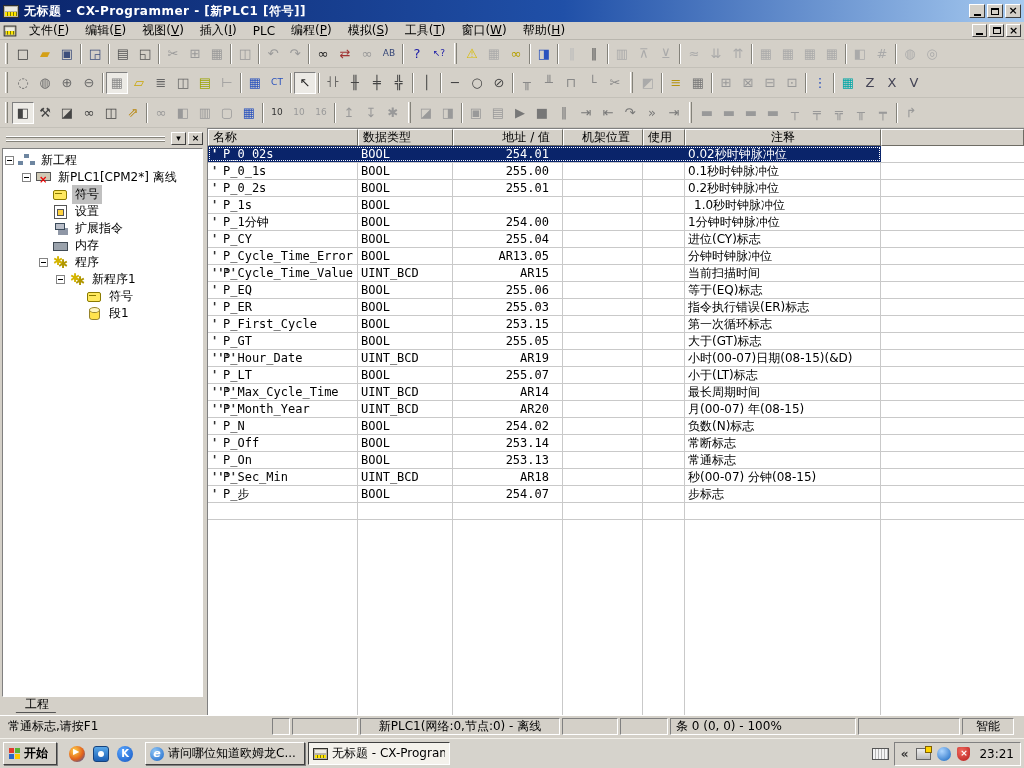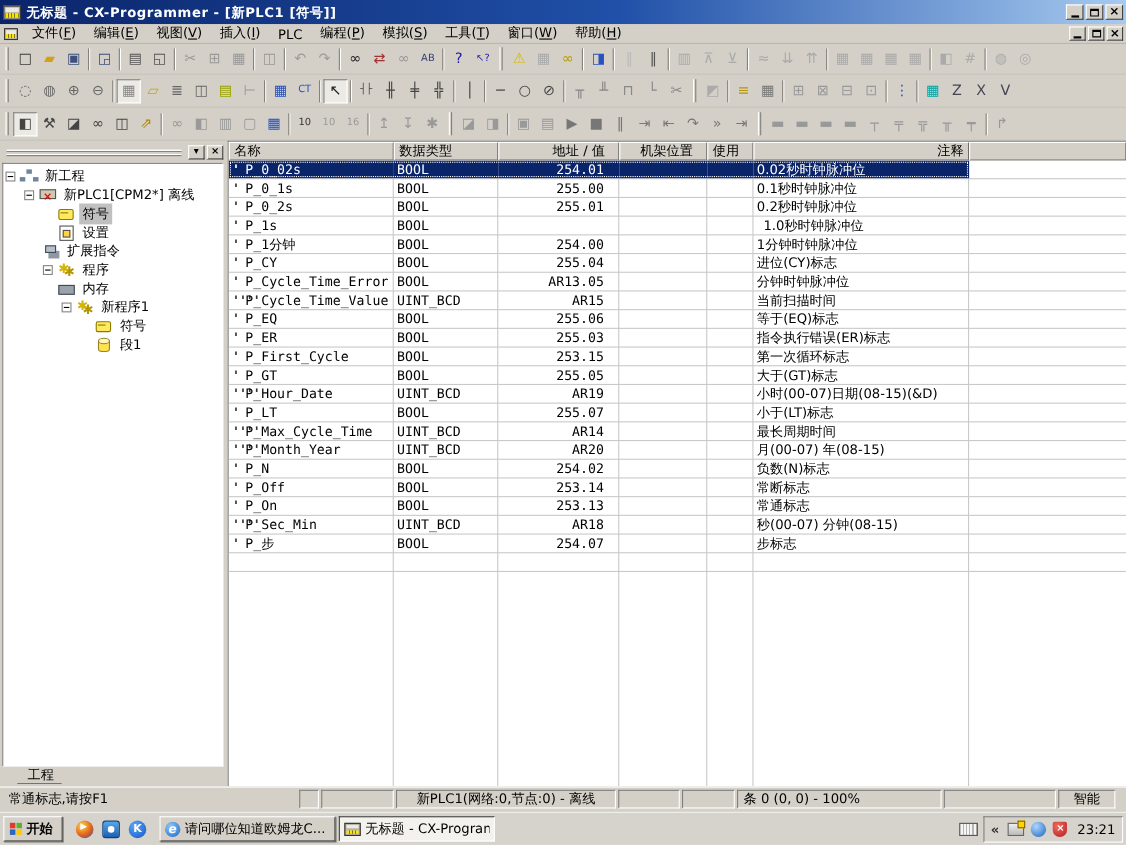--- a/index.html
+++ b/index.html
@@ -571,34 +571,34 @@
         <div class="titem" style="padding-left: 36px;">
           <span class="texps"></span>
           <span class="tico symbols"></span>
           <span class="tlabel tsel">符号</span>
         </div>
         <div class="titem" style="padding-left: 36px;">
           <span class="texps"></span>
           <span class="tico settings"></span>
           <span class="tlabel">设置</span>
         </div>
-        <div class="titem" style="padding-left: 22px;">
+        <div class="titem" style="padding-left: 36px;">
           <span class="texps"></span>
           <span class="tico instructions"></span>
           <span class="tlabel">扩展指令</span>
+        </div>
+        <div class="titem" style="padding-left: 36px;">
+          <span class="texps"></span>
+          <span class="tico memory"></span>
+          <span class="tlabel">内存</span>
         </div>
         <div class="titem" style="padding-left: 36px;">
           <span class="texp"></span>
           <span class="tico programs"></span>
           <span class="tlabel">程序</span>
-        </div>
-        <div class="titem" style="padding-left: 36px;">
-          <span class="texps"></span>
-          <span class="tico memory"></span>
-          <span class="tlabel">内存</span>
         </div>
         <div class="titem" style="padding-left: 53px;">
           <span class="texp"></span>
           <span class="tico program"></span>
           <span class="tlabel">新程序1</span>
         </div>
         <div class="titem" style="padding-left: 70px;">
           <span class="texps"></span>
           <span class="tico symbols"></span>
           <span class="tlabel">符号</span>
@@ -614,21 +614,21 @@
     </div>
   </div>
   <div class="splitter"></div>
   <div class="tablewrap">
     <div class="thead">
         <div class="thcell" style="width: 150px; text-align: left;">名称</div>
         <div class="thcell" style="width: 95px; text-align: left;">数据类型</div>
         <div class="thcell" style="width: 110px; text-align: right; padding-right: 12px;">地址 / 值</div>
         <div class="thcell" style="width: 80px; text-align: right; padding-right: 12px;">机架位置</div>
         <div class="thcell" style="width: 42px; text-align: right; padding-right: 12px;">使用</div>
-        <div class="thcell" style="width: 196px; text-align: right;">注释</div>
+        <div class="thcell" style="width: 196px; text-align: center;">注释</div>
         <div class="thcell" style="flex: 1 1 0%; text-align: left;"></div>
       </div>
     <div class="tbody">
         <div class="vline" style="left: 149px;"></div>
         <div class="vline" style="left: 244px;"></div>
         <div class="vline" style="left: 354px;"></div>
         <div class="vline" style="left: 434px;"></div>
         <div class="vline" style="left: 476px;"></div>
         <div class="vline" style="left: 672px;"></div>
         <div class="trow selected">

